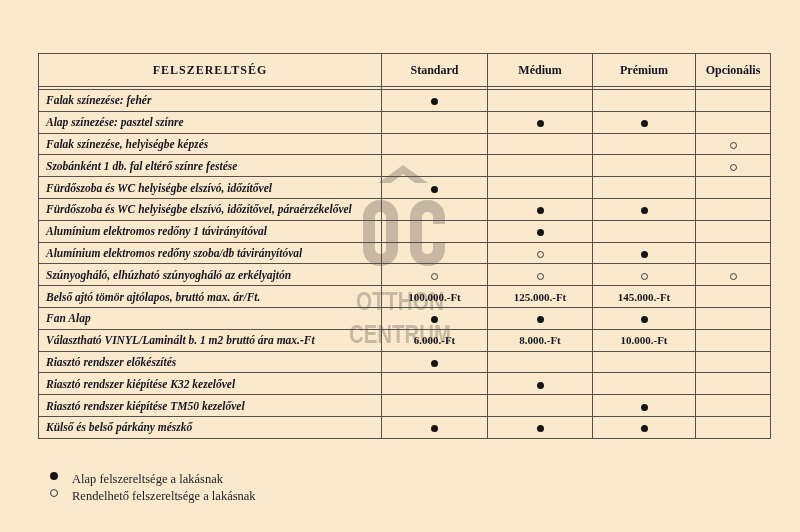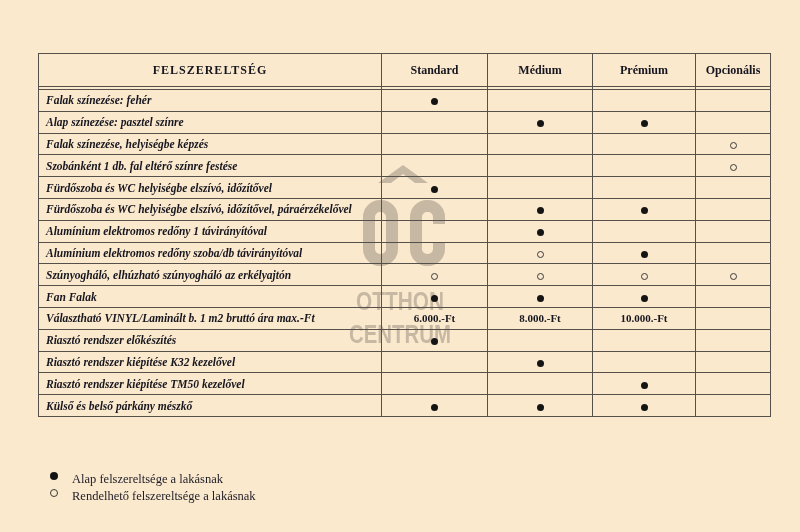--- a/index.html
+++ b/index.html
@@ -142,21 +142,28 @@
           <td class="val"></td>
         </tr>
         <tr>
           <td class="label">Szúnyogháló, elhúzható szúnyogháló az erkélyajtón</td>
           <td class="val"><span class="sym circle"></span></td>
           <td class="val"><span class="sym circle"></span></td>
           <td class="val"><span class="sym circle"></span></td>
           <td class="val"><span class="sym circle"></span></td>
         </tr>
         <tr>
-          <td class="label">Fan Falak</td>
+          <td class="label">Belső ajtó tömör ajtólapos, bruttó max. ár/Ft.</td>
+          <td class="val">100.000.-Ft</td>
+          <td class="val">125.000.-Ft</td>
+          <td class="val">145.000.-Ft</td>
+          <td class="val"></td>
+        </tr>
+        <tr>
+          <td class="label">Fan Alap</td>
           <td class="val"><span class="sym dot"></span></td>
           <td class="val"><span class="sym dot"></span></td>
           <td class="val"><span class="sym dot"></span></td>
           <td class="val"></td>
         </tr>
         <tr>
           <td class="label">Választható VINYL/Laminált b. 1 m2 bruttó ára max.-Ft</td>
           <td class="val">6.000.-Ft</td>
           <td class="val">8.000.-Ft</td>
           <td class="val">10.000.-Ft</td>

